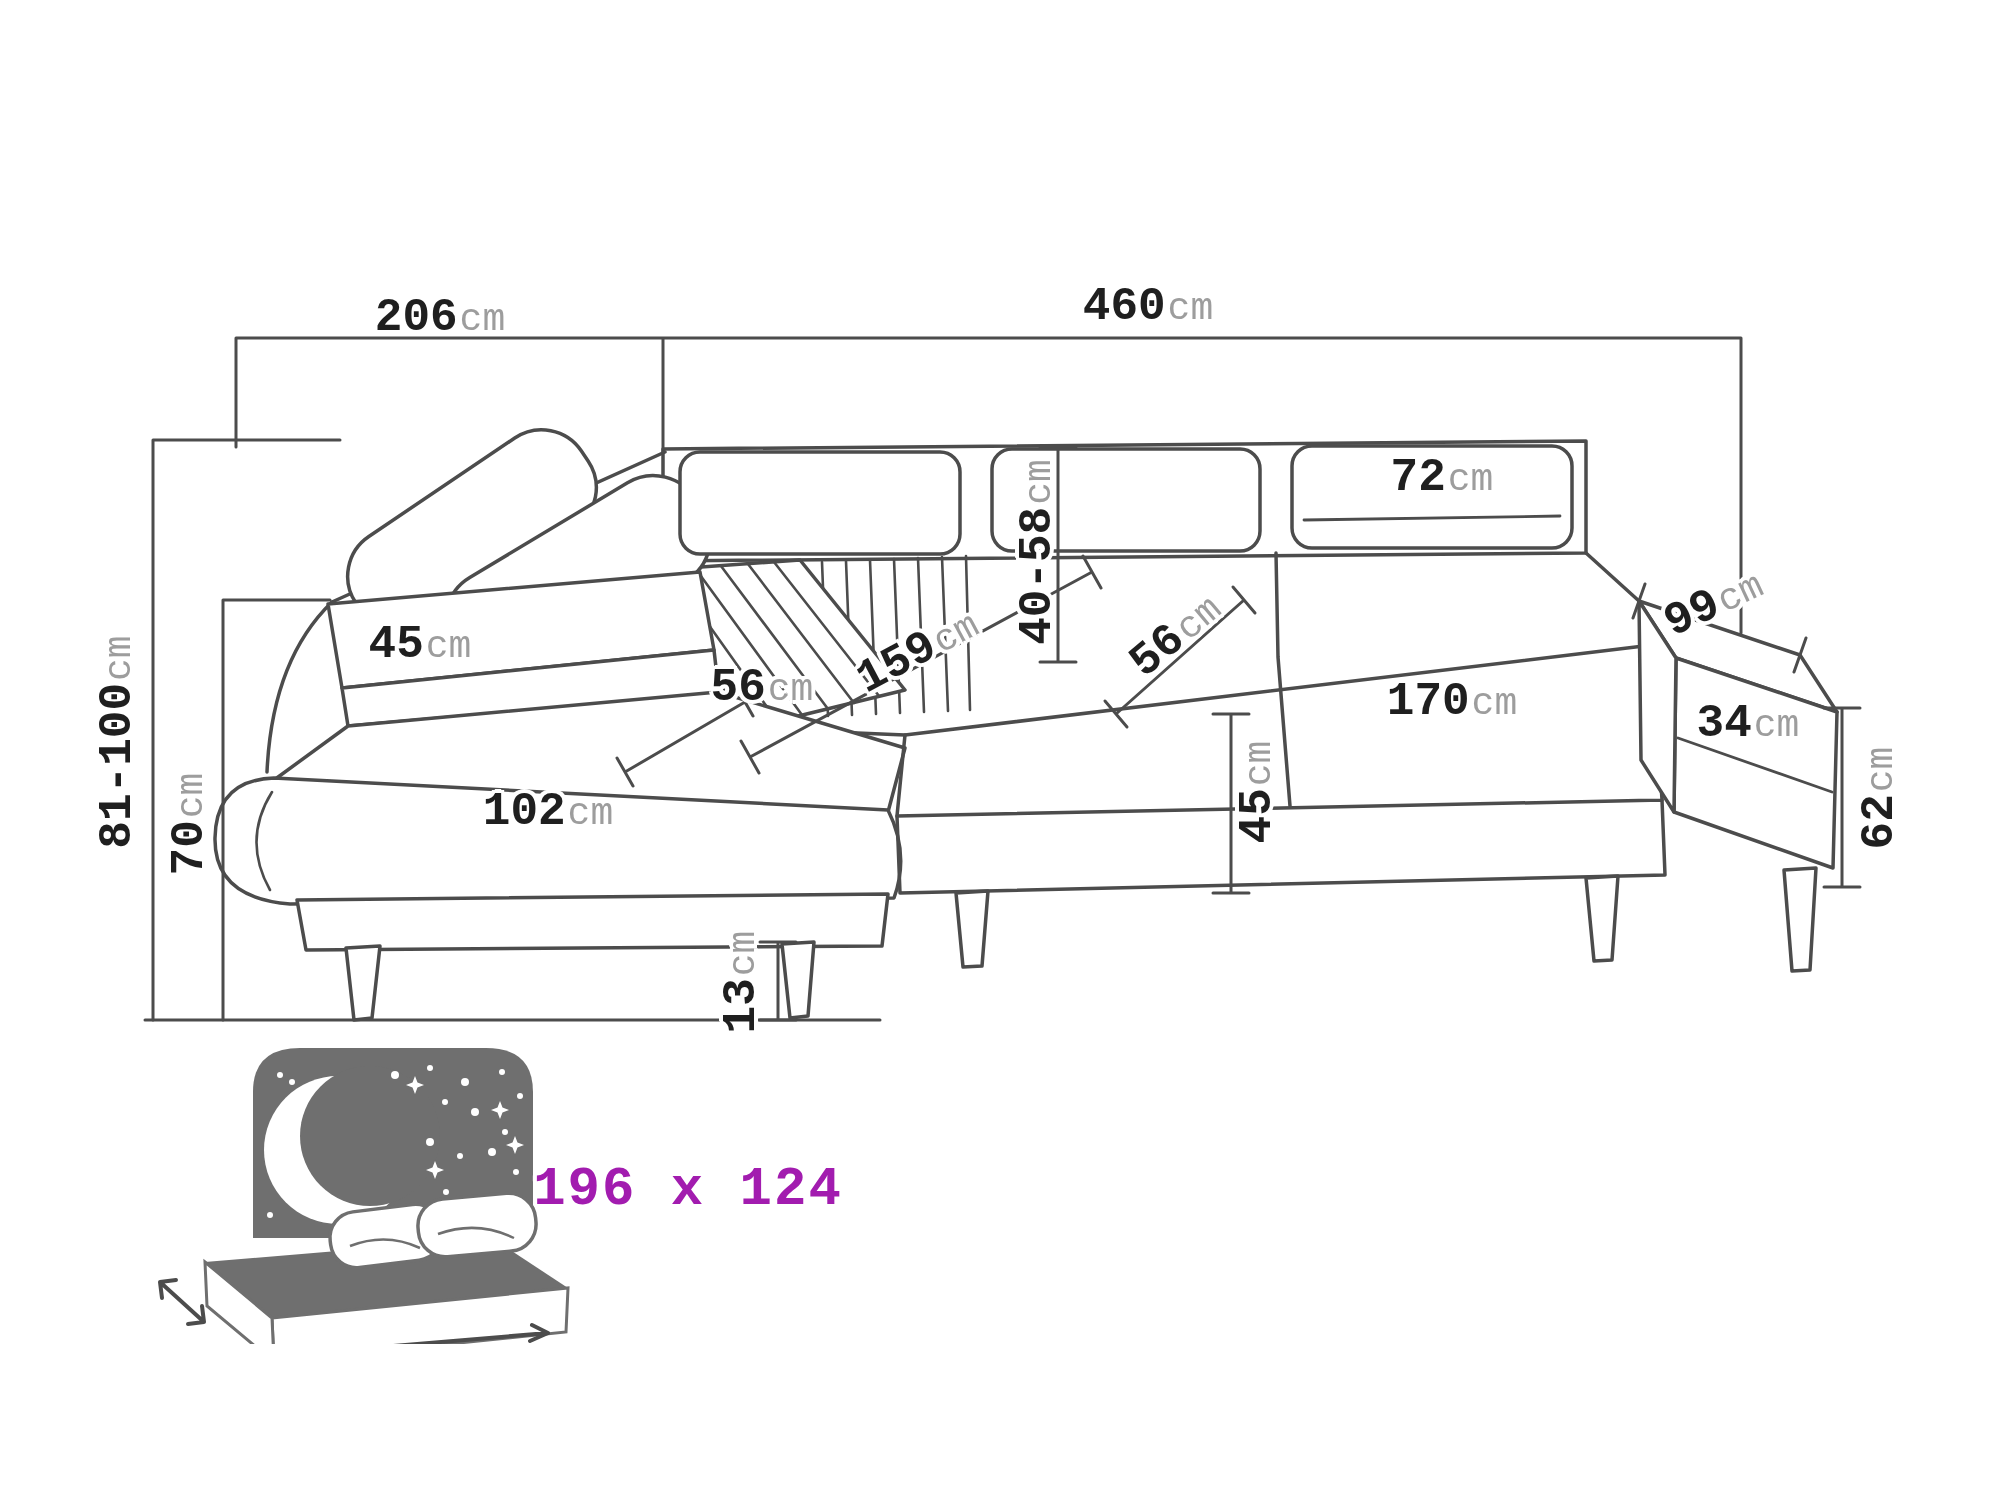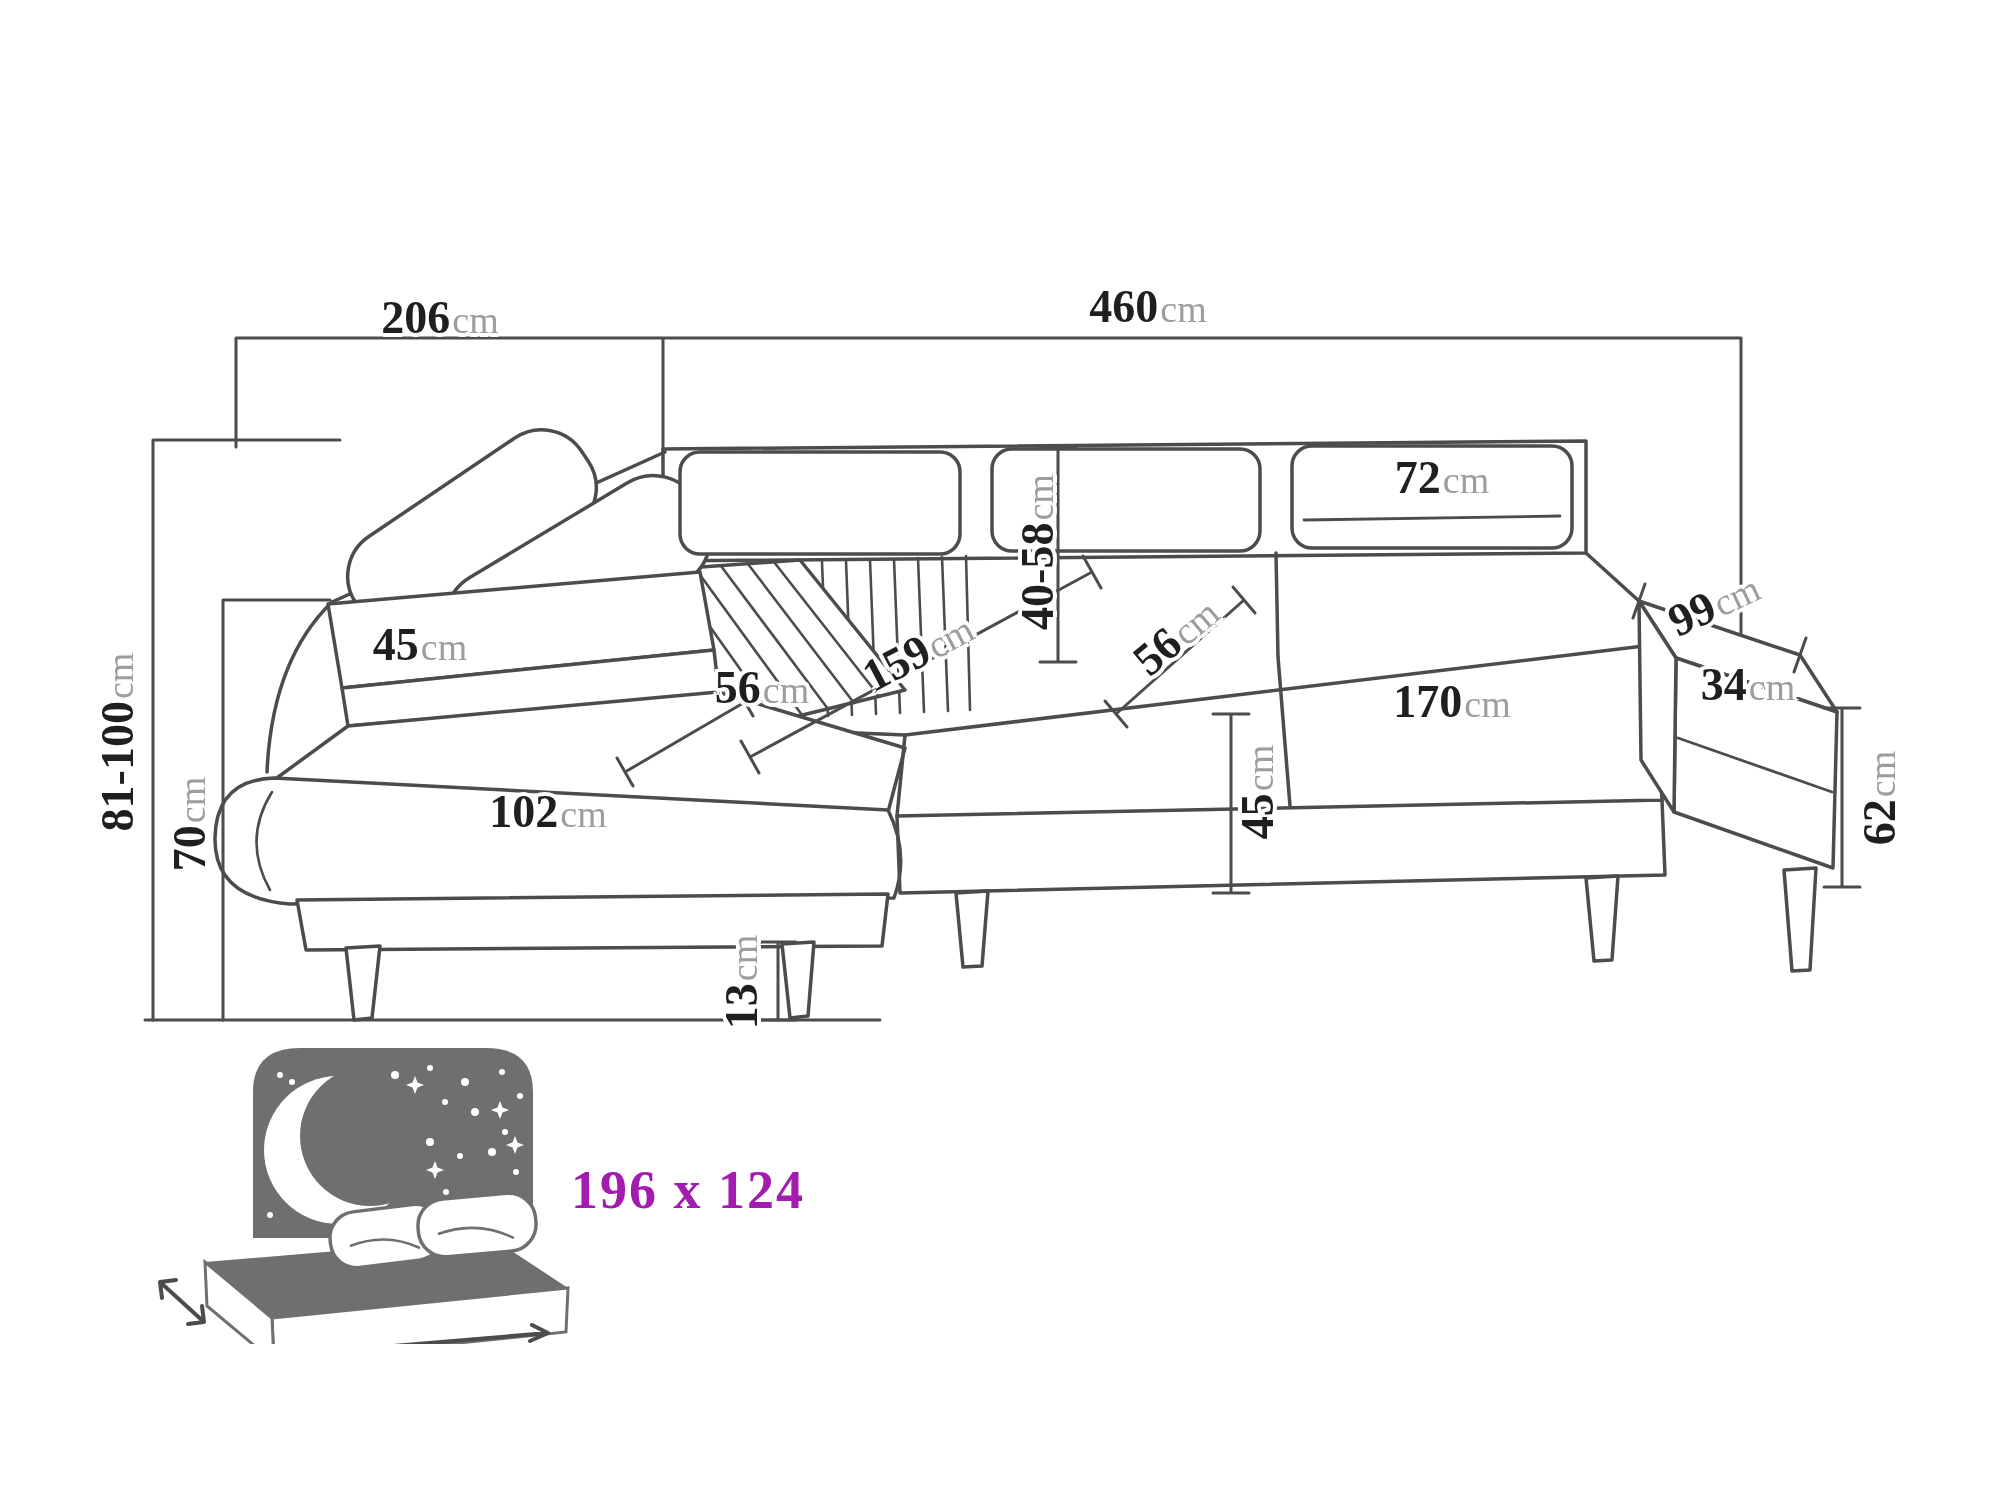--- a/index.html
+++ b/index.html
@@ -1,17 +1,17 @@
 <!DOCTYPE html>
 <html><head>
 <meta charset="utf-8">
 <style>
   html,body{margin:0;padding:0;background:#fff;}
   .stage{position:relative;width:2000px;height:1344px;background:#fff;overflow:hidden;
-         font-family:Liberation Serif, serif;}
+         font-family:Liberation Mono, monospace;}
   svg.art{position:absolute;left:0;top:0;}
   .lbl{position:absolute;transform:translate(-50%,-50%);white-space:nowrap;line-height:1;
        text-shadow:-3px -3px 0 #fff,3px -3px 0 #fff,-3px 3px 0 #fff,3px 3px 0 #fff,
                    -4px 0 0 #fff,4px 0 0 #fff,0 -4px 0 #fff,0 4px 0 #fff;}
   .num{font-weight:700;font-size:46px;color:#1f1f1f;}
   .unit{font-size:38px;font-weight:400;color:#9d9d9d;margin-left:2px;}
   .bed-size{font-weight:700;font-size:54px;color:#a21caf;letter-spacing:2px;}
 </style>
 </head>
 <body>
@@ -176,21 +176,21 @@
   </div>
   <div class="lbl" style="left:1442px;top:478px;">
     <span class="num">72</span><span class="unit">cm</span>
   </div>
   <div class="lbl" style="left:1452px;top:702px;">
     <span class="num">170</span><span class="unit">cm</span>
   </div>
   <div class="lbl" style="left:1714px;top:604px;transform:translate(-50%,-50%) rotate(-25deg);">
     <span class="num">99</span><span class="unit">cm</span>
   </div>
-  <div class="lbl" style="left:1748px;top:685px;">
+  <div class="lbl" style="left:1748px;top:724px;">
     <span class="num">34</span><span class="unit">cm</span>
   </div>
   <div class="lbl" style="left:1880px;top:798px;transform:translate(-50%,-50%) rotate(-90deg);">
     <span class="num">62</span><span class="unit">cm</span>
   </div>
   <div class="lbl" style="left:1258px;top:792px;transform:translate(-50%,-50%) rotate(-90deg);">
     <span class="num">45</span><span class="unit">cm</span>
   </div>
   <div class="lbl" style="left:742px;top:982px;transform:translate(-50%,-50%) rotate(-90deg);">
     <span class="num">13</span><span class="unit">cm</span>

